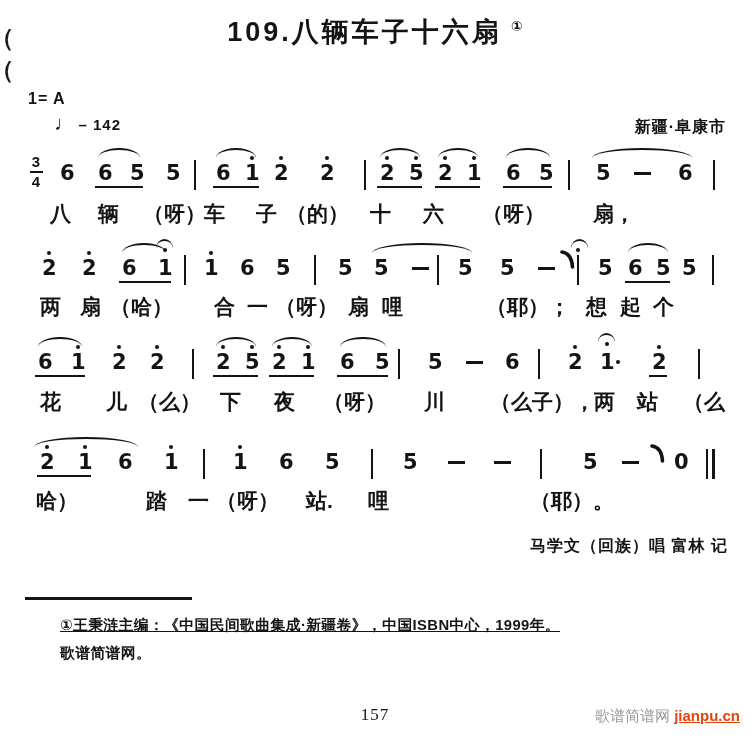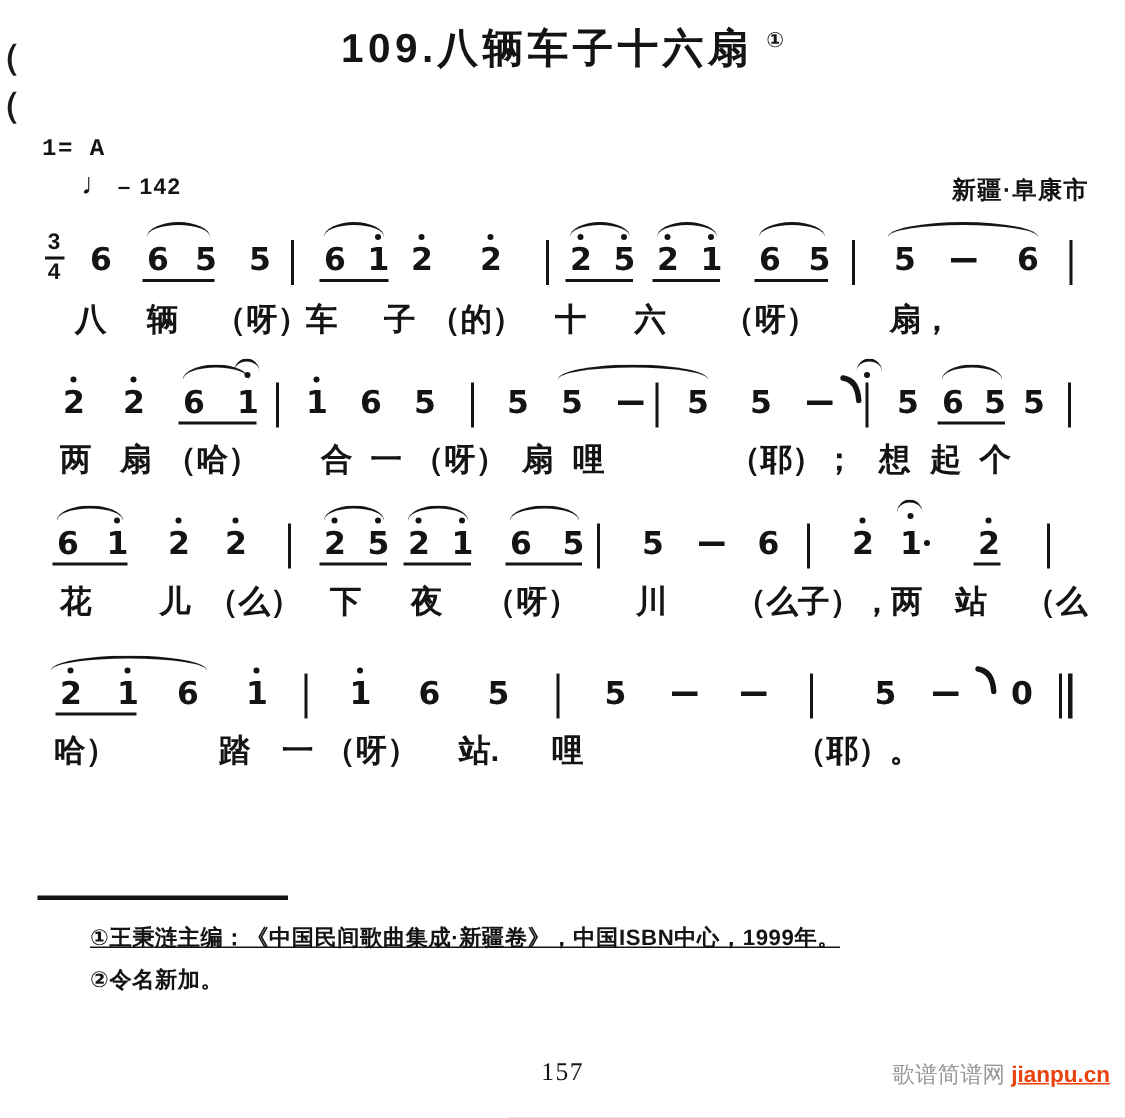--- a/index.html
+++ b/index.html
@@ -5,21 +5,21 @@
   html,body{margin:0;padding:0;background:#d8d8d8;}
   .page{position:relative;width:750px;height:745px;background:#ffffff;overflow:hidden;
         font-family:"Liberation Sans","DejaVu Sans",sans-serif;color:#141414;}
   
   .title-row{position:absolute;top:14px;left:0;width:100%;text-align:center;
              font-weight:bold;font-size:27px;letter-spacing:3px;white-space:nowrap;}
   .title-sup{font-size:14px;vertical-align:super;letter-spacing:0;margin-left:9px;font-weight:bold;}
   .subtitle-row{position:absolute;top:62px;left:0;width:100%;text-align:center;
                 font-weight:bold;font-size:18px;letter-spacing:1px;}
   .subtitle-sup{font-size:13px;vertical-align:super;margin-left:1px;font-weight:bold;}
-  .key-sig{position:absolute;left:28px;top:90px;font-size:16px;font-weight:bold;letter-spacing:1px;font-family:Liberation Mono, monospace;}
+  .key-sig{position:absolute;left:28px;top:90px;font-size:16px;font-weight:bold;letter-spacing:1px;}
   .tempo{position:absolute;left:54px;top:112px;font-weight:bold;}
   .tempo .glyph{font-size:20px;}
   .tempo .val{font-size:15px;letter-spacing:1px;}
   .region{position:absolute;right:24px;top:117px;font-size:16px;font-weight:bold;letter-spacing:1px;}
   
   .note{position:absolute;font-family:"DejaVu Sans","Liberation Sans",sans-serif;
         font-weight:bold;font-size:21px;line-height:1;}
   .dot{position:absolute;width:4px;height:4px;border-radius:50%;background:#141414;}
   .bar{position:absolute;width:2.2px;height:30px;background:#141414;}
   .dash{position:absolute;width:17px;height:3.4px;background:#141414;}
@@ -248,24 +248,25 @@
       <div class="slur" style="left: 34px; top: 437px; width: 104px;"></div>
       <div class="lyr" style="left: 36px; top: 489px;">哈）</div>
       <div class="lyr" style="left: 146px; top: 489px;">踏</div>
       <div class="lyr" style="left: 188px; top: 489px;">一</div>
       <div class="lyr" style="left: 216px; top: 489px;">（呀）</div>
       <div class="lyr" style="left: 306px; top: 489px;">站.</div>
       <div class="lyr" style="left: 368px; top: 489px;">哩</div>
       <div class="lyr" style="left: 530px; top: 489px;">（耶）。</div>
     </div>
 
+  <div class="credit">马学文（回族）唱 富林 记</div>
 
   <div class="fn-divider"></div>
   <div class="footnote fn1">①王秉涟主编：《中国民间歌曲集成·新疆卷》，中国ISBN中心，1999年。</div>
-  <div class="footnote fn2">②令名新加。</div>
+  <div class="footnote fn2">歌谱简谱网。</div>
 
   <div class="page-num">157</div>
 
   <div class="watermark">
     <span class="wm-site">歌谱简谱网</span>
     <span class="wm-domain">jianpu.cn</span>
   </div>
 
 <div class="artifact" style="left: -10px; top: 22px;">（</div>
     <div class="artifact" style="left: -10px; top: 54px;">（</div>

